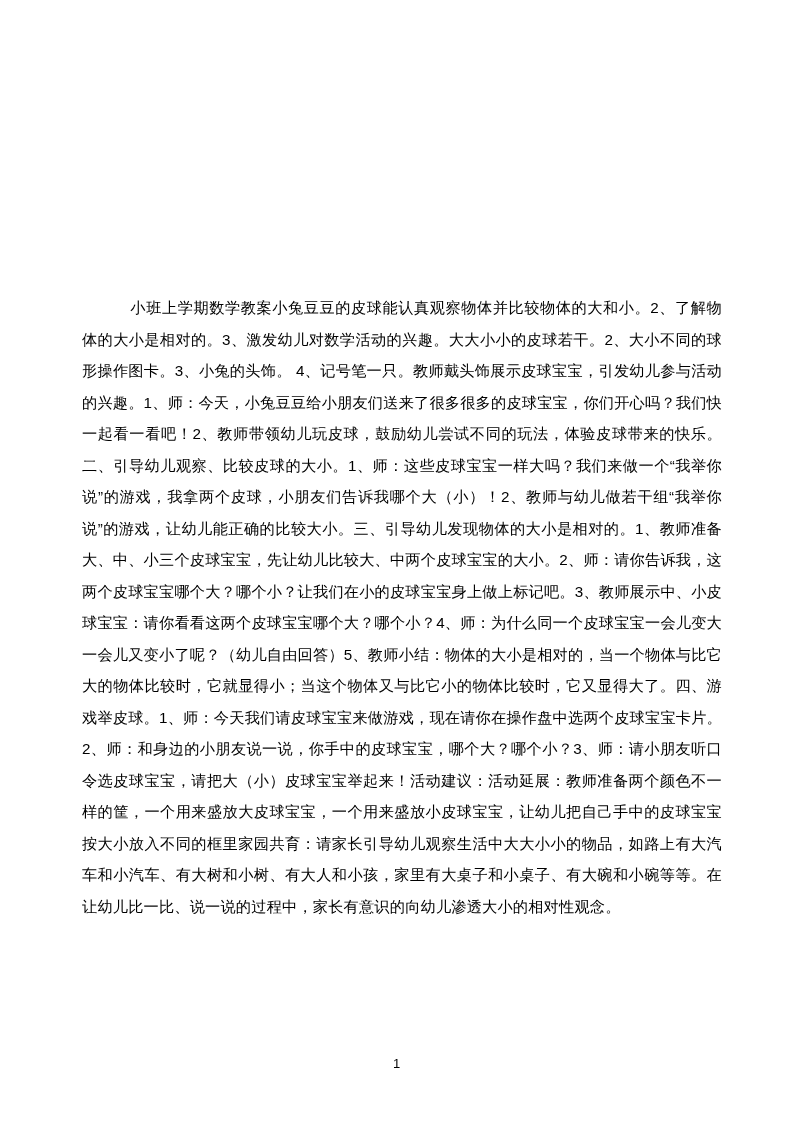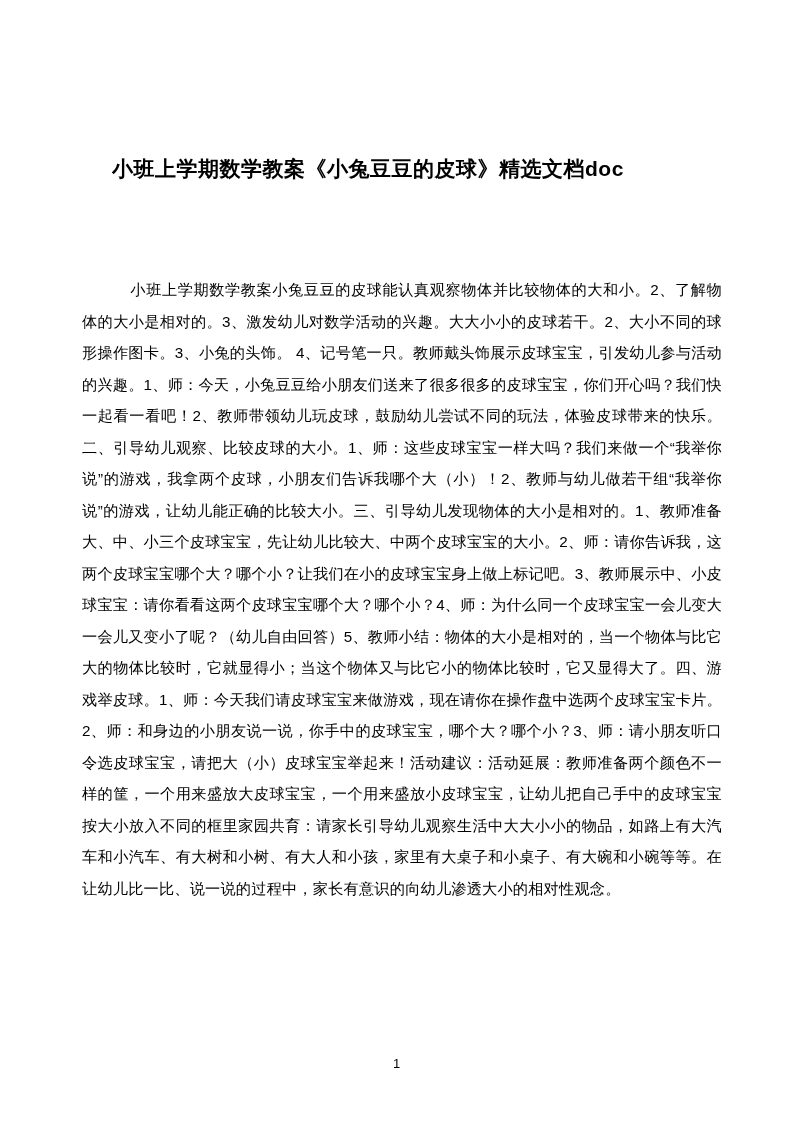--- a/index.html
+++ b/index.html
@@ -29,21 +29,21 @@
     font-family: "Liberation Sans", "DejaVu Sans", sans-serif;
     font-weight: bold;
     font-size: 21px;
     line-height: 30px;
     letter-spacing: 0.5px;
     white-space: nowrap;
     overflow: hidden;
   }
   .doc-body {
     position: absolute;
-    top: 274px;
+    top: 292px;
     left: 82px;
     width: 640px;
     font-family: "Liberation Sans", "DejaVu Sans", sans-serif;
     font-size: 15.2px;
     line-height: 31.5px;
     text-align: justify;
     text-justify: inter-ideograph;
     letter-spacing: 0.2px;
     overflow: hidden;
   }
@@ -60,19 +60,18 @@
     font-family: "Liberation Sans", "DejaVu Sans", sans-serif;
     font-size: 13px;
     color: #000000;
   }
 </style>
 </head>
 <body>
 
 <div class="page">
 
-  <h1 class="doc-title">小班上学期数学教案《小兔豆豆的皮球》精选文档doc</h1>
 
   <div class="doc-body"><span class="indent"></span><span>小班上学期数学教案小兔豆豆的皮球能认真观察物体并比较物体的大和小。2、了解物体的大小是相对的。3、激发幼儿对数学活动的兴趣。大大小小的皮球若干。2、大小不同的球形操作图卡。3、小兔的头饰。 4、记号笔一只。教师戴头饰展示皮球宝宝，引发幼儿参与活动的兴趣。1、师：今天，小兔豆豆给小朋友们送来了很多很多的皮球宝宝，你们开心吗？我们快一起看一看吧！2、教师带领幼儿玩皮球，鼓励幼儿尝试不同的玩法，体验皮球带来的快乐。二、引导幼儿观察、比较皮球的大小。1、师：这些皮球宝宝一样大吗？我们来做一个“我举你说”的游戏，我拿两个皮球，小朋友们告诉我哪个大（小）！2、教师与幼儿做若干组“我举你说”的游戏，让幼儿能正确的比较大小。三、引导幼儿发现物体的大小是相对的。1、教师准备大、中、小三个皮球宝宝，先让幼儿比较大、中两个皮球宝宝的大小。2、师：请你告诉我，这两个皮球宝宝哪个大？哪个小？让我们在小的皮球宝宝身上做上标记吧。3、教师展示中、小皮球宝宝：请你看看这两个皮球宝宝哪个大？哪个小？4、师：为什么同一个皮球宝宝一会儿变大一会儿又变小了呢？（幼儿自由回答）5、教师小结：物体的大小是相对的，当一个物体与比它大的物体比较时，它就显得小；当这个物体又与比它小的物体比较时，它又显得大了。四、游戏举皮球。1、师：今天我们请皮球宝宝来做游戏，现在请你在操作盘中选两个皮球宝宝卡片。2、师：和身边的小朋友说一说，你手中的皮球宝宝，哪个大？哪个小？3、师：请小朋友听口令选皮球宝宝，请把大（小）皮球宝宝举起来！活动建议：活动延展：教师准备两个颜色不一样的筐，一个用来盛放大皮球宝宝，一个用来盛放小皮球宝宝，让幼儿把自己手中的皮球宝宝按大小放入不同的框里家园共育：请家长引导幼儿观察生活中大大小小的物品，如路上有大汽车和小汽车、有大树和小树、有大人和小孩，家里有大桌子和小桌子、有大碗和小碗等等。在让幼儿比一比、说一说的过程中，家长有意识的向幼儿渗透大小的相对性观念。</span></div>
 
   <div class="page-number">1</div>
 
 </div>
 
 </body></html>

